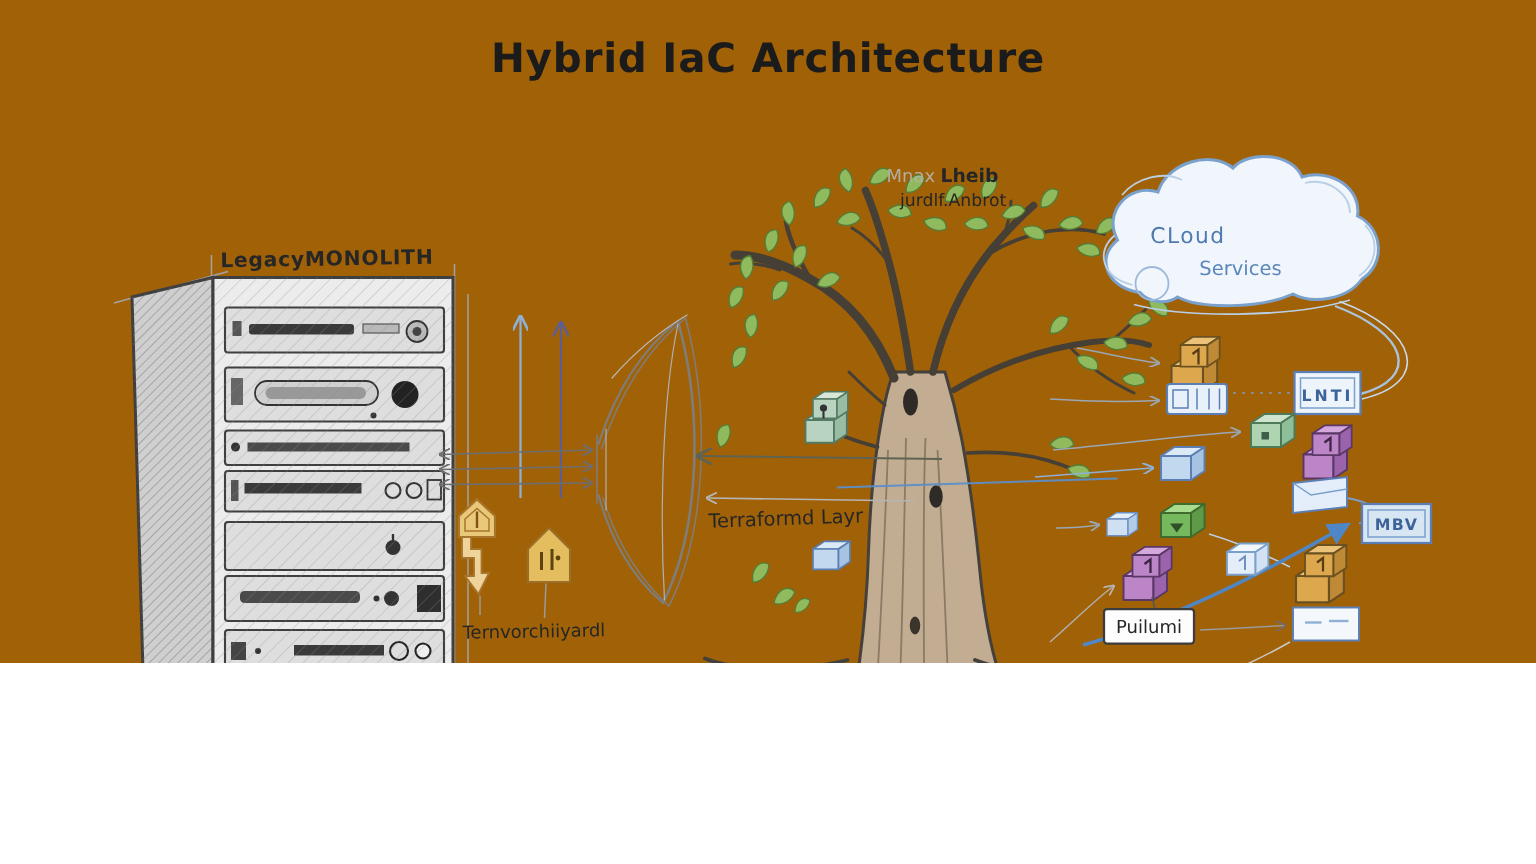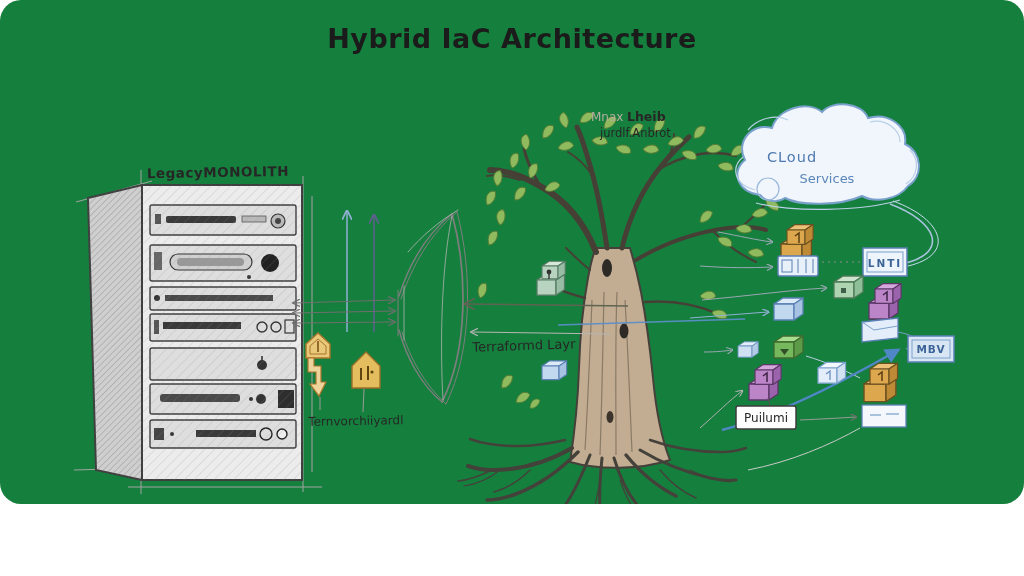--- a/index.html
+++ b/index.html
@@ -1,17 +1,17 @@
 <!DOCTYPE html>
 <html><head>
 <meta charset="utf-8">
 <style>
   html,body{margin:0;padding:0;background:#fff;}
-  .stage{position:relative;width:1024px;height:504px;background:#15803d;overflow:hidden;
-         font-family:"DejaVu Sans", sans-serif;border-radius:21px;}
+  .stage{position:relative;width:1024px;height:442px;background:#a16207;overflow:hidden;
+         font-family:"DejaVu Sans", sans-serif;}
   svg{display:block;}
   text{font-family:"DejaVu Sans", sans-serif;}
   .title-t{font-size:27px;font-weight:600;letter-spacing:.5px;fill:#1b1b1b;}
   .hand{fill:#262626;}
   .blue-hand{fill:#4f7ab0;}
   .sketch{stroke:#3f3f3f;stroke-width:2;fill:#ececec;}
   .slot{fill:#dedede;stroke:#3f3f3f;stroke-width:1.4;}
   .branch{stroke:#463f35;fill:none;stroke-linecap:round;}
   .root{stroke:#44403a;fill:none;stroke-linecap:round;}
   .funl{stroke:#7e7e7e;fill:none;stroke-linecap:round;}

